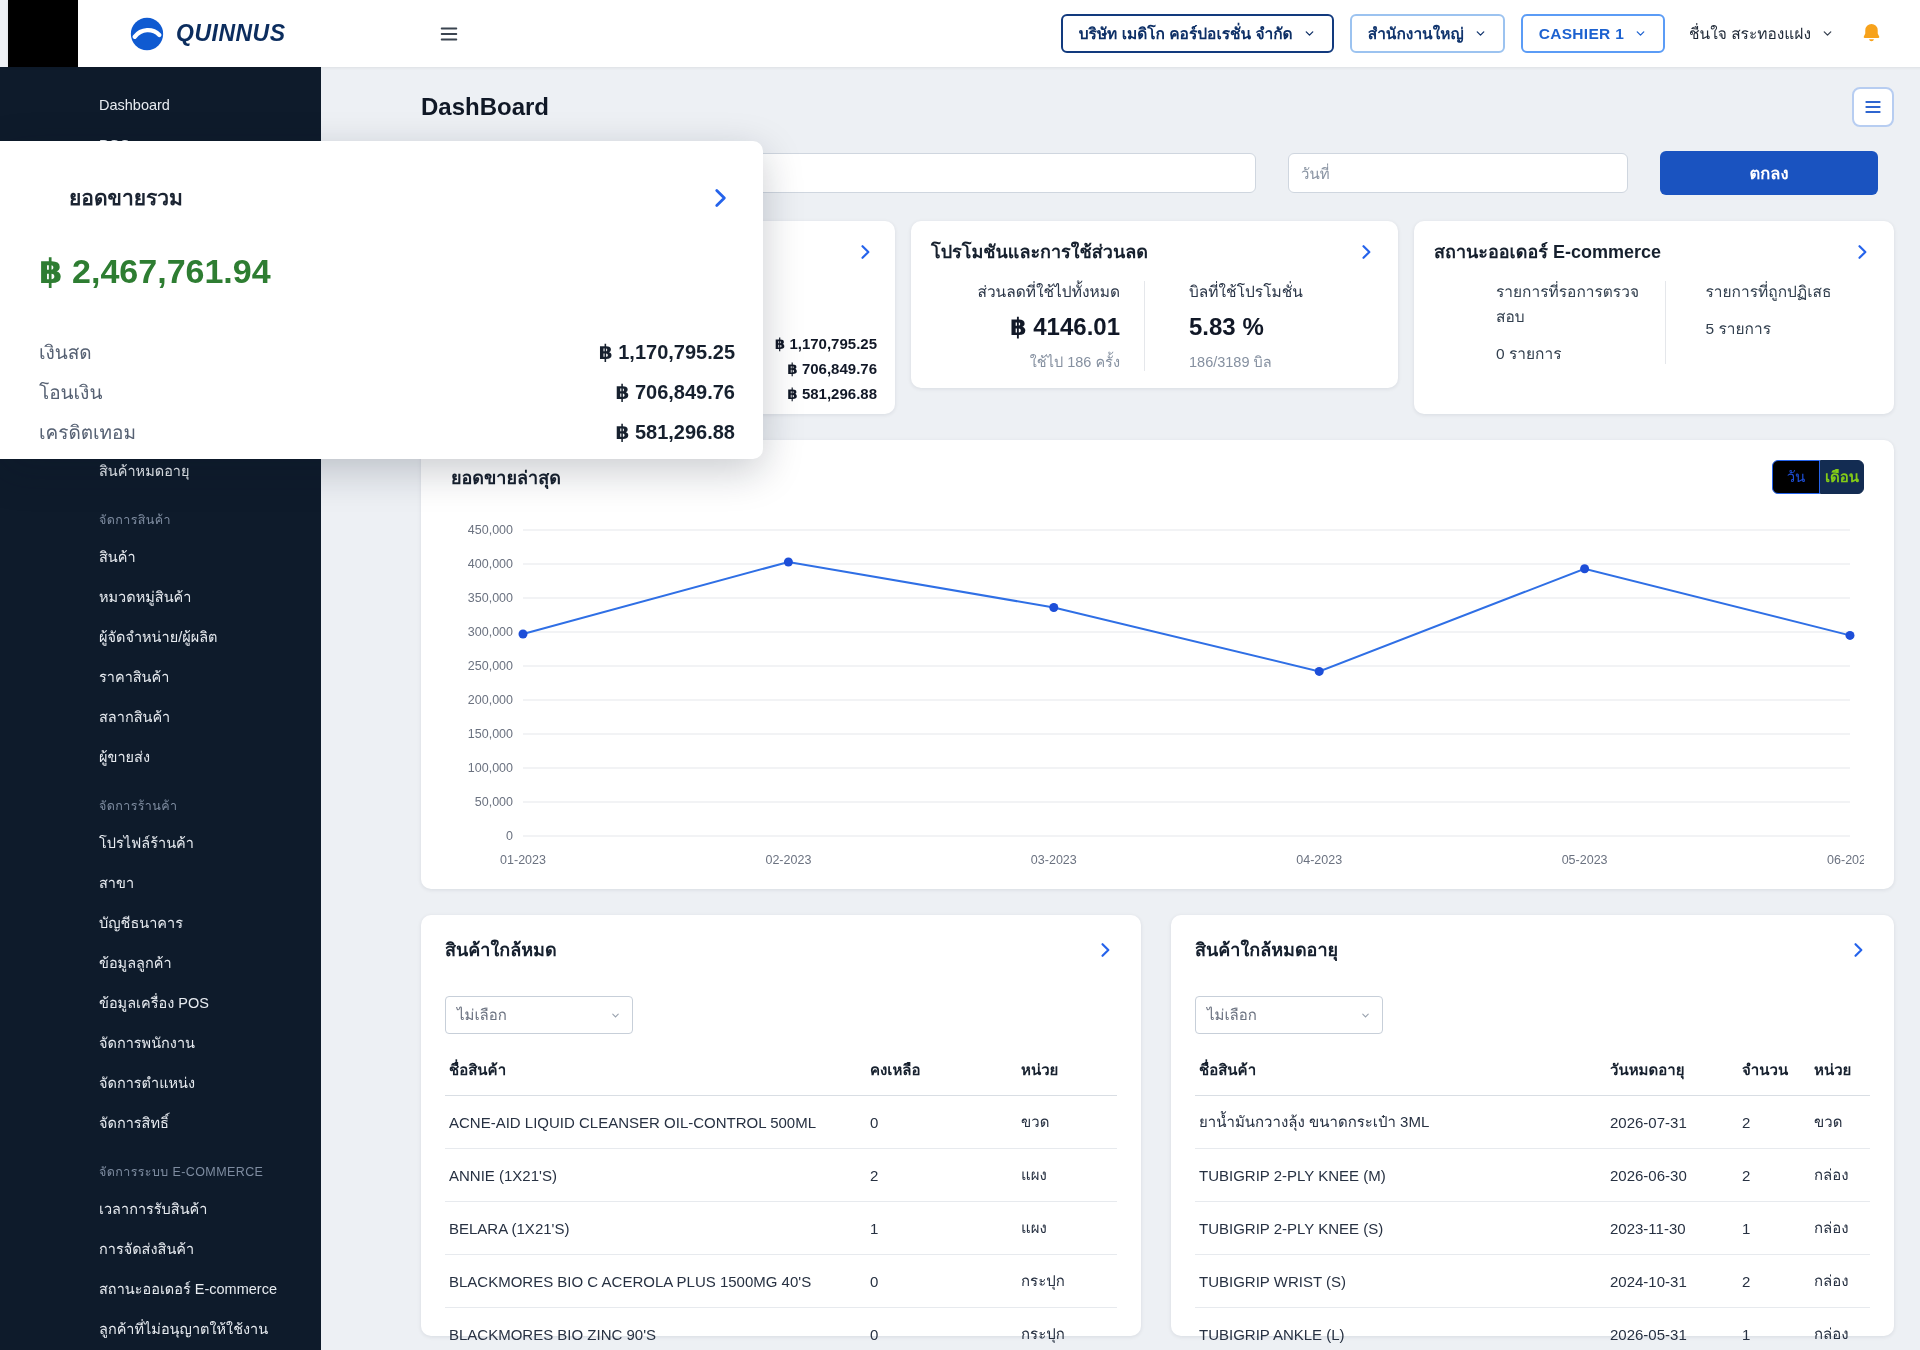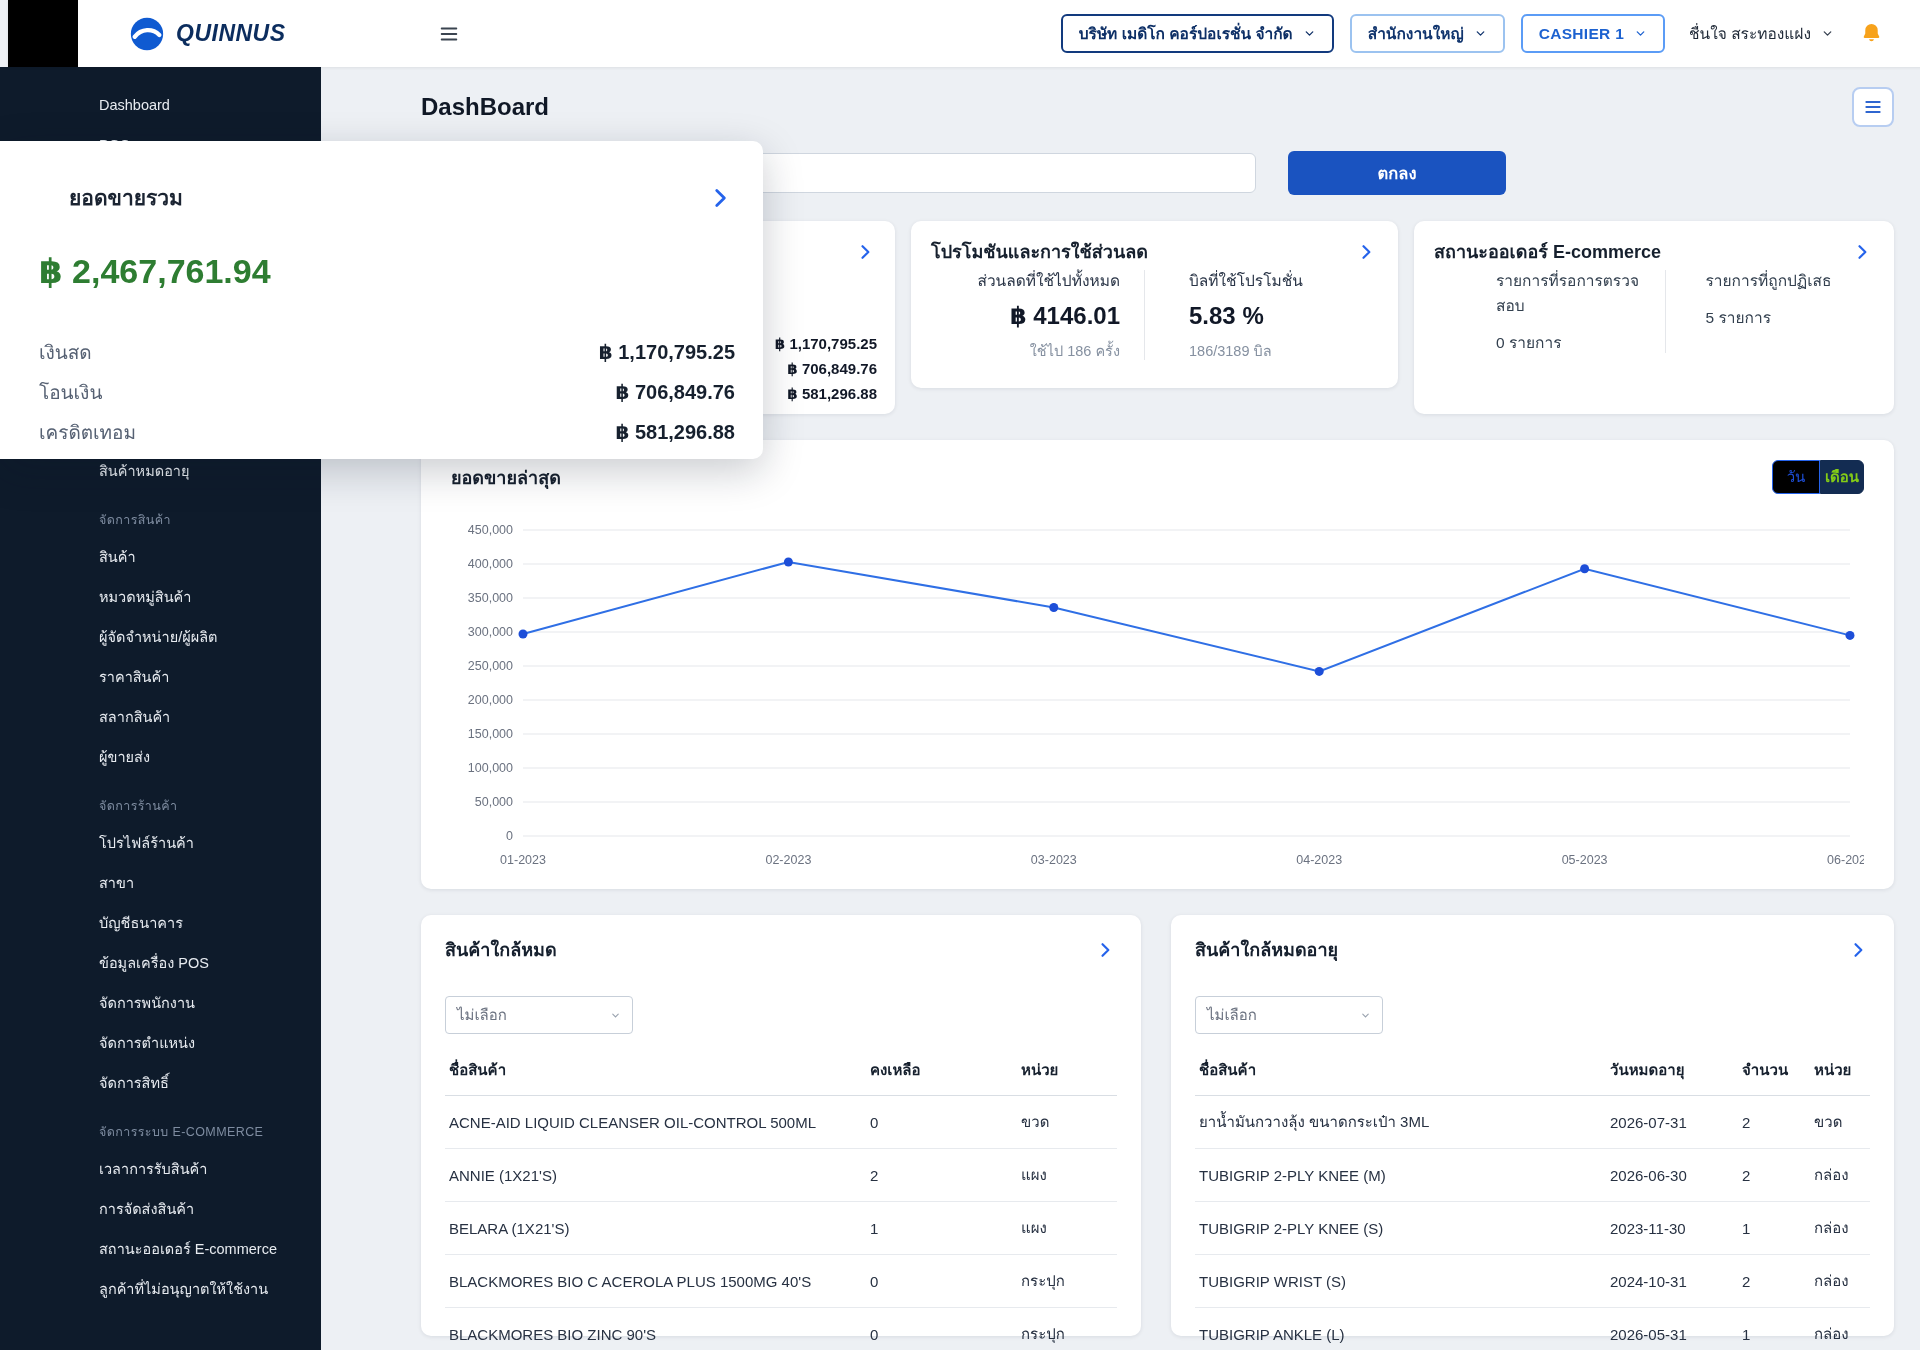--- a/index.html
+++ b/index.html
@@ -48,21 +48,21 @@
 
   .summary-card{width:474px;height:193px;padding:16px 18px;position:relative}
   .summary-total{font-size:26px;font-weight:bold;color:#2e7d32;margin-top:8px}
   .summary-rows{margin-top:26px}
   .summary-row{display:flex;justify-content:space-between;align-items:center;height:25px}
   .s-label{font-size:14.5px;color:#6b7280}
   .s-amount{font-size:15px;font-weight:bold;color:#111827}
 
   .promo-card{width:487px;height:167px;padding:16px 20px}
   .ecom-card{width:480px;height:193px;padding:16px 20px}
-  .two-col{display:flex;margin-top:2px}
+  .two-col{display:flex;margin-top:13px}
   .vdivider{width:1px;background:#e5e7eb;align-self:stretch;margin:2px 0}
   .promo-col{flex:1}
   .promo-col.left{text-align:right;padding-right:24px}
   .promo-col.right{padding-left:44px}
   .col-label{font-size:15.5px;color:#2b3648}
   .col-value{font-size:24px;font-weight:bold;color:#111827;margin-top:9px}
   .col-sub{font-size:14.5px;color:#8590a0;margin-top:9px}
   .ecom-col{flex:1}
   .ecom-col.left{padding-left:62px}
   .ecom-col.right{padding-left:40px}
@@ -173,20 +173,21 @@
         <div class="side-item">ราคาสินค้า</div>
         <div class="side-item">สลากสินค้า</div>
         <div class="side-item">ผู้ขายส่ง</div>
       </div>
     <div class="side-header">จัดการร้านค้า</div>
     <div>
 
     <div class="side-item">โปรไฟล์ร้านค้า</div>
         <div class="side-item">สาขา</div>
         <div class="side-item">บัญชีธนาคาร</div>
+        <div class="side-item">ข้อมูลลูกค้า</div>
         <div class="side-item">ข้อมูลเครื่อง POS</div>
         <div class="side-item">จัดการพนักงาน</div>
         <div class="side-item">จัดการตำแหน่ง</div>
         <div class="side-item">จัดการสิทธิ์</div>
       </div>
     <div class="side-header">จัดการระบบ E-COMMERCE</div>
     <div>
 
     <div class="side-item">เวลาการรับสินค้า</div>
         <div class="side-item">การจัดส่งสินค้า</div>
@@ -201,20 +202,21 @@
     <h1 class="page-title">DashBoard</h1>
     <button class="menu-btn">
       <svg width="20" height="20" viewBox="0 0 24 24">
           <path d="M4 6h16M4 12h16M4 18h16" stroke="#2f66d0" stroke-width="2.4" stroke-linecap="round"></path>
         </svg>
     </button>
   </div>
 
   <div class="filter-row">
     <input class="search-input" value="" style="">
+    <input class="date-input" placeholder="วันที่" style="">
     <button class="submit-btn">ตกลง</button>
   </div>
 
   <div class="cards-row">
 
     <section class="card summary-card">
       <div class="card-head">
         <h2 class="card-title">ยอดขายรวม</h2>
         <button class="chev-link">
           <svg width="20" height="20" viewBox="0 0 24 24" fill="none">

